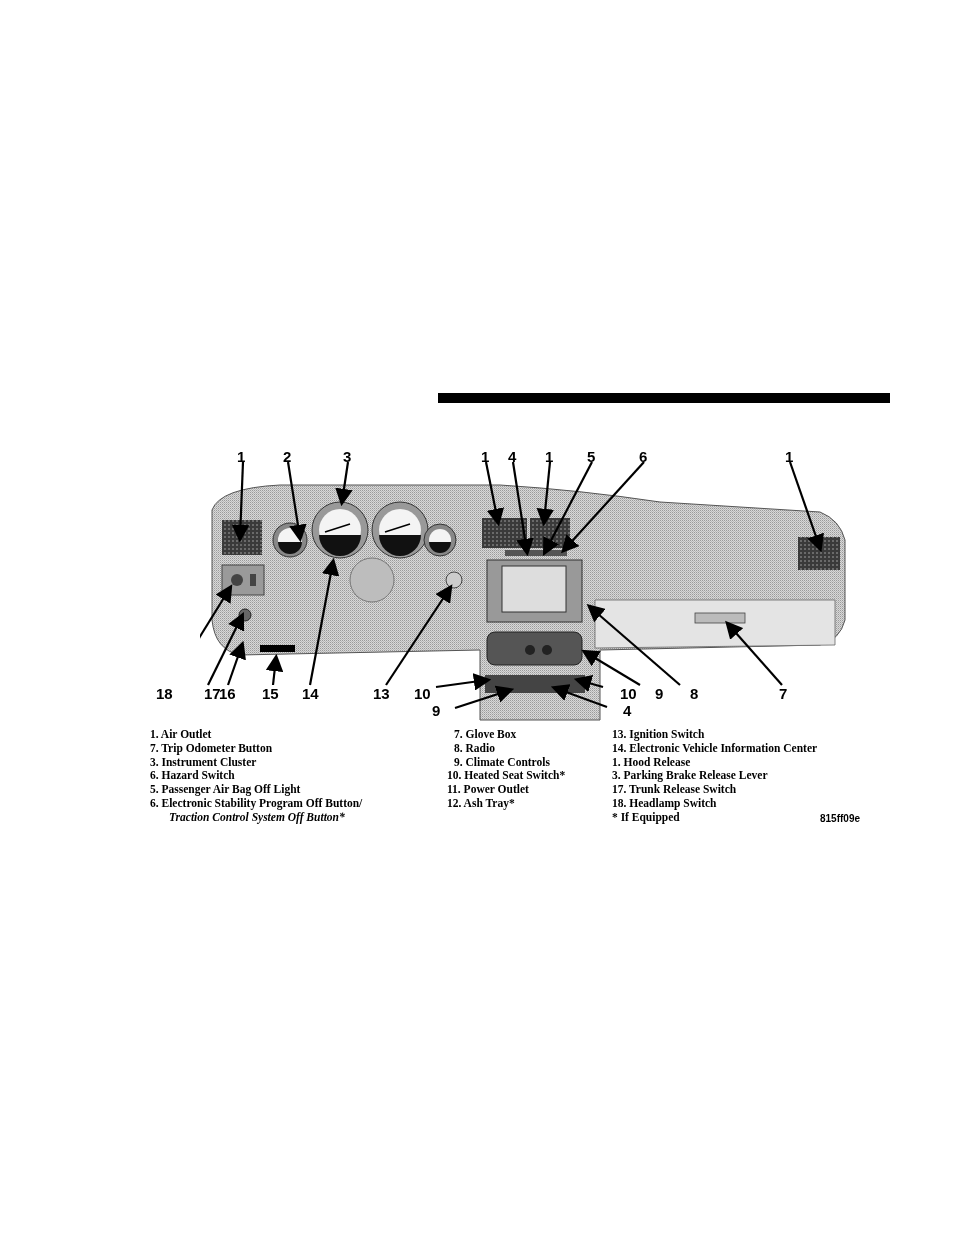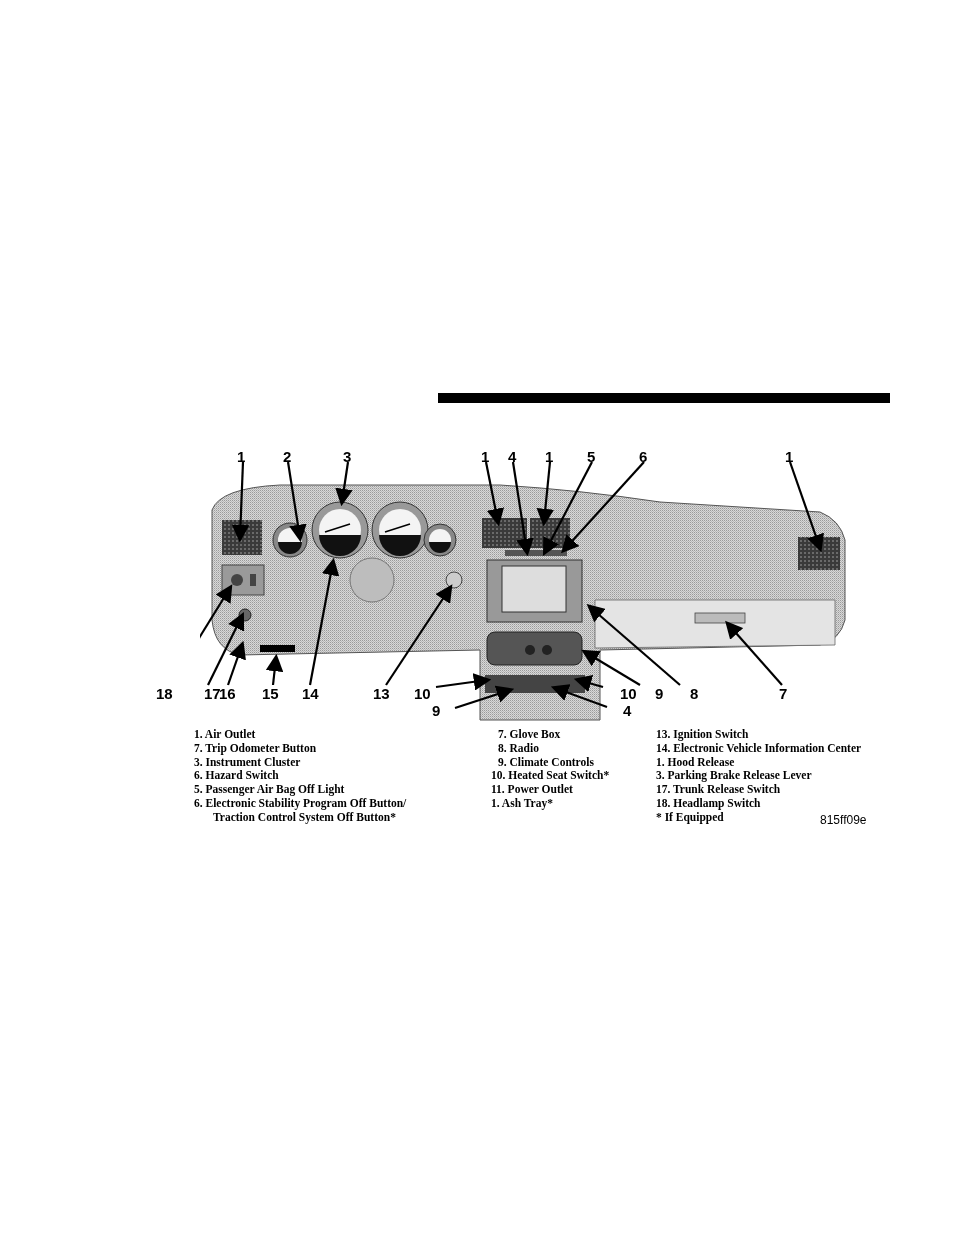--- a/index.html
+++ b/index.html
@@ -3,25 +3,25 @@
 <meta charset="utf-8">
 <style>
   html, body { margin: 0; padding: 0; background: #ffffff; }
   body { width: 954px; height: 1235px; position: relative; overflow: hidden;
          font-family: "Liberation Serif", serif; color: #000; }
   .rule { position: absolute; left: 438px; top: 393px; width: 452px; height: 10px; background: #000; }
   .figure { position: absolute; left: 200px; top: 440px; width: 690px; height: 290px; }
   .figure svg { position: absolute; left: 0; top: 0; }
   .callout { position: absolute; font-family: "Liberation Sans", sans-serif; font-weight: bold;
              font-size: 15px; line-height: 15px; color: #000; }
-  .legend { position: absolute; font-weight: bold; font-size: 11.5px; line-height: 13.8px; margin-left: 44px; }
+  .legend { position: absolute; font-weight: bold; font-size: 11.5px; line-height: 13.8px; }
   .legend div { white-space: nowrap; }
-  .legend .indent { padding-left: 19px; }
+  .legend .indent { padding-left: 19px; font-style: italic; }
   .fig-code { position: absolute; left: 820px; top: 813px; font-family: "Liberation Sans", sans-serif;
-              font-weight: normal; font-size: 12px; text-align: right; }
+              font-weight: bold; font-size: 10px; text-align: right; }
 </style>
 </head>
 <body>
 
 <div class="rule"></div>
 
 <div class="figure">
   <svg width="690" height="290" viewBox="0 0 690 290">
     <defs>
       <pattern id="dither" width="2" height="2" patternUnits="userSpaceOnUse">
@@ -149,21 +149,21 @@
   <div>6. Electronic Stability Program Off Button/</div>
   <div class="indent">Traction Control System Off Button*</div>
 </div>
 
 <div class="legend" style="left:447px;top:728px">
   <div style="padding-left:7px">7. Glove Box</div>
   <div style="padding-left:7px">8. Radio</div>
   <div style="padding-left:7px">9. Climate Controls</div>
   <div>10. Heated Seat Switch*</div>
   <div>11. Power Outlet</div>
-  <div>1. Ash Tray*</div>
+  <div>12. Ash Tray*</div>
 </div>
 
 <div class="legend" style="left:612px;top:728px">
   <div>13. Ignition Switch</div>
   <div>14. Electronic Vehicle Information Center</div>
   <div>1. Hood Release</div>
   <div>3. Parking Brake Release Lever</div>
   <div>17. Trunk Release Switch</div>
   <div>18. Headlamp Switch</div>
   <div>* If Equipped</div>

